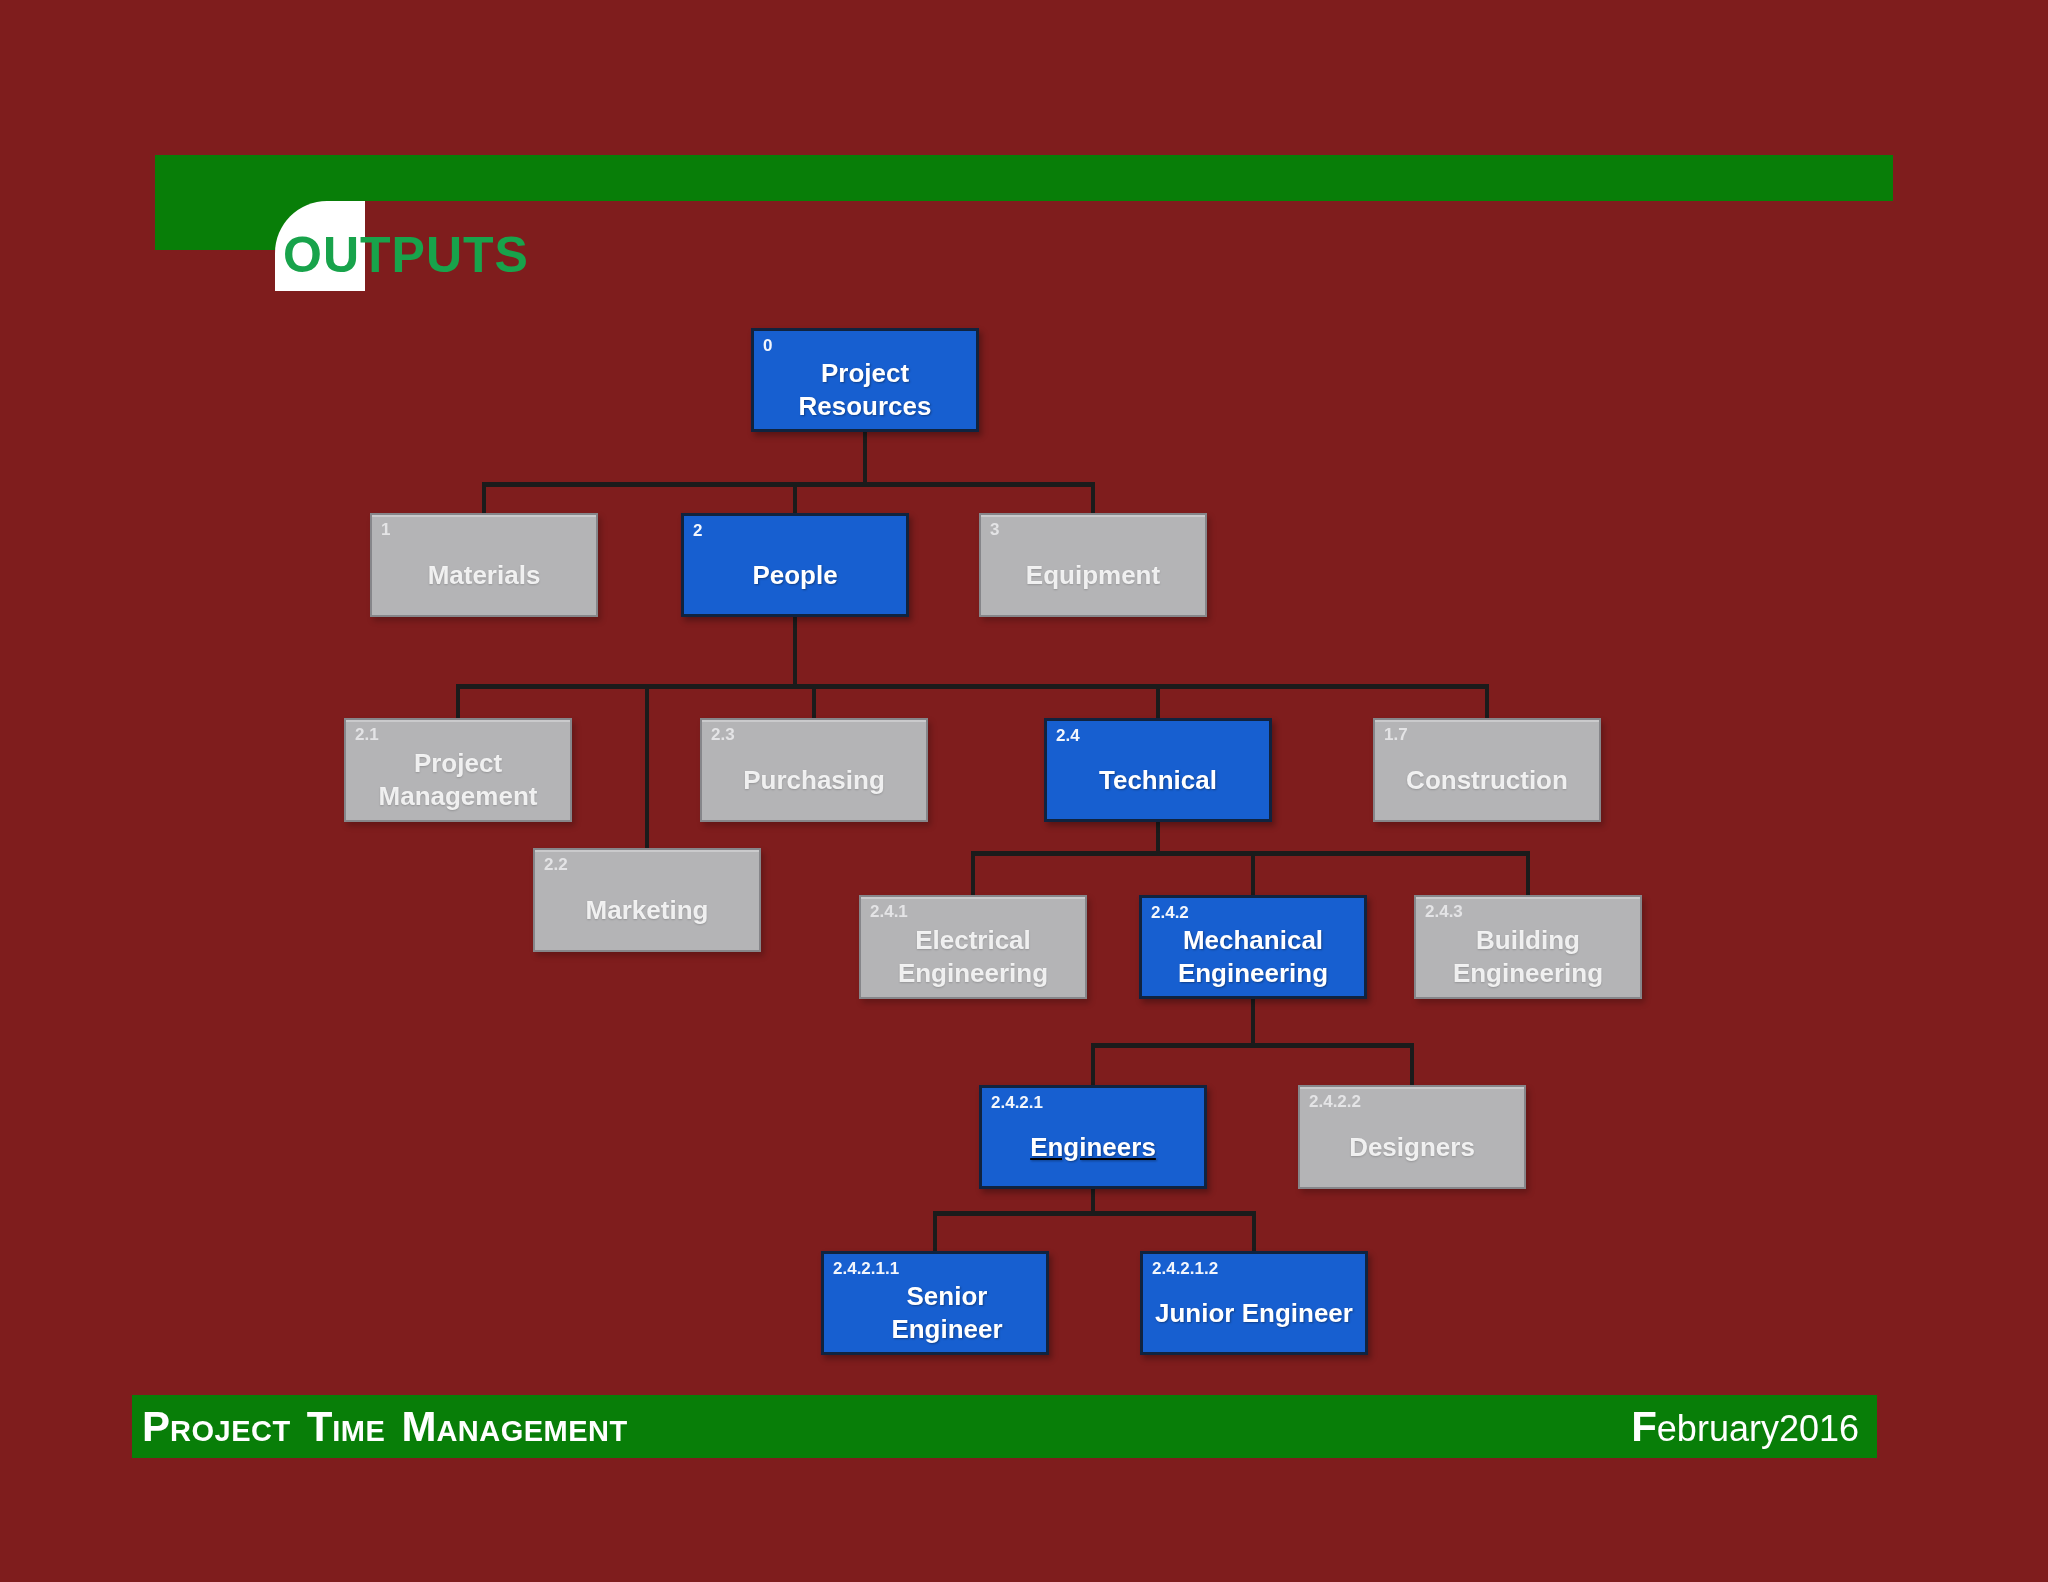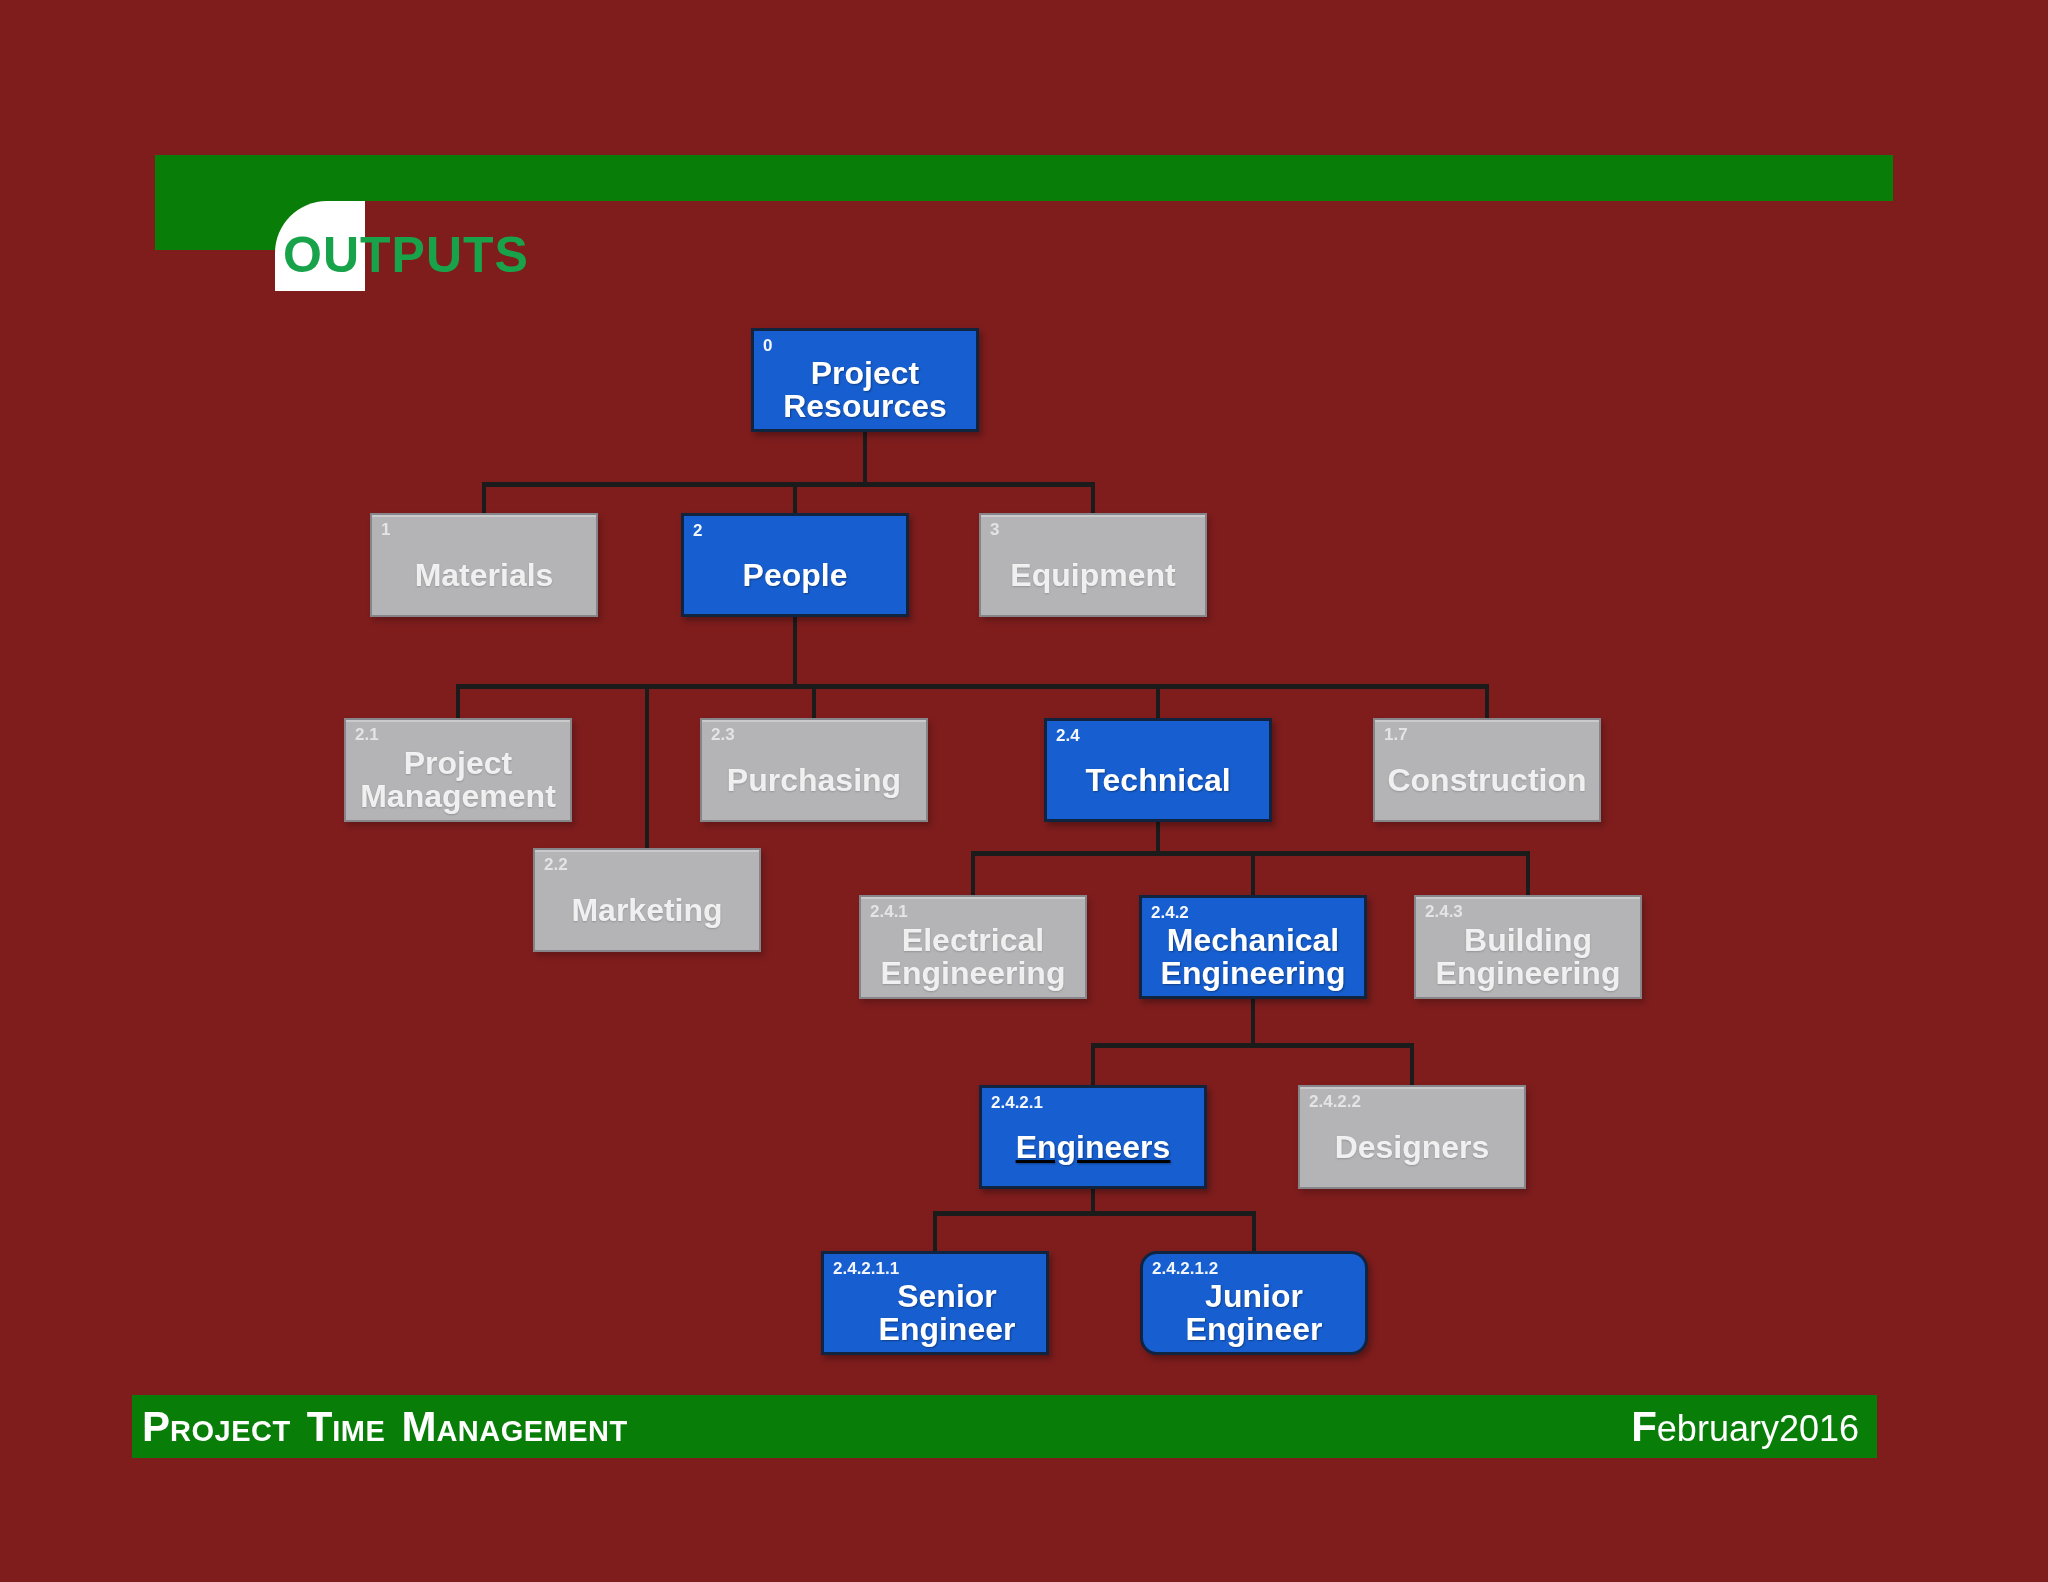--- a/index.html
+++ b/index.html
@@ -39,21 +39,21 @@
   .node.gray{
     background:var(--gray-fill);border:2px solid var(--gray-border);
     box-shadow:3px 4px 6px rgba(0,0,0,0.22), inset 0 2px 0 rgba(255,255,255,0.30);
   }
   .node .code{
     position:absolute;top:6px;left:9px;
     font-size:17px;font-weight:bold;line-height:17px;
   }
   .node.blue .code{color:#ffffff;opacity:0.95;}
   .node.gray .code{color:#f0f0f2;opacity:0.8;}
-  .node .label{font-size:32px;font-weight:bold;line-height:33px;margin-top:20px;}
+  .node .label{font-size:26px;font-weight:bold;line-height:33px;margin-top:20px;}
   .node.blue .label{color:#ffffff;text-shadow:1px 1px 2px rgba(0,0,0,0.35);}
   .node.gray .label{color:rgba(255,255,255,0.85);text-shadow:0 1px 2px rgba(0,0,0,0.18);}
   
   .footer-bar{
     position:absolute;left:132px;top:1395px;width:1745px;height:63px;
     background:var(--bar-green);box-sizing:border-box;
     display:flex;align-items:center;justify-content:space-between;
     padding:0 18px 0 10px;color:var(--footer-text);
   }
   .footer-left,.footer-right{white-space:nowrap;}
@@ -191,21 +191,21 @@
           <div class="label">
             <div>Designers</div>
           </div>
         </div>
         <div class="node blue" style="left: 821px; top: 1251px; width: 228px; height: 104px; padding-left: 24px;">
           <span class="code">2.4.2.1.1</span>
           <div class="label">
             <div>Senior Engineer</div>
           </div>
         </div>
-        <div class="node blue" style="left: 1140px; top: 1251px; width: 228px; height: 104px; border-radius: 17px;">
+        <div class="node blue" style="left: 1140px; top: 1251px; width: 228px; height: 104px;">
           <span class="code">2.4.2.1.2</span>
           <div class="label">
             <div>Junior Engineer</div>
           </div>
         </div>
       </div>
   </div>
 
   <div class="footer-bar">
     <div class="footer-left" id="footer-left"><span class="word"><span class="big">P</span><span class="caps">ROJECT</span></span><span class="word"><span class="big">T</span><span class="caps">IME</span></span><span class="word"><span class="big">M</span><span class="caps">ANAGEMENT</span></span></div>

